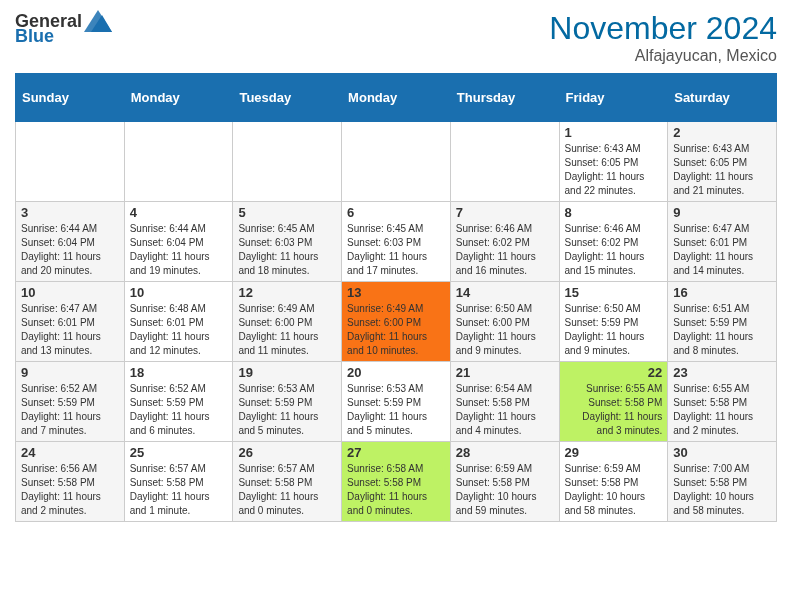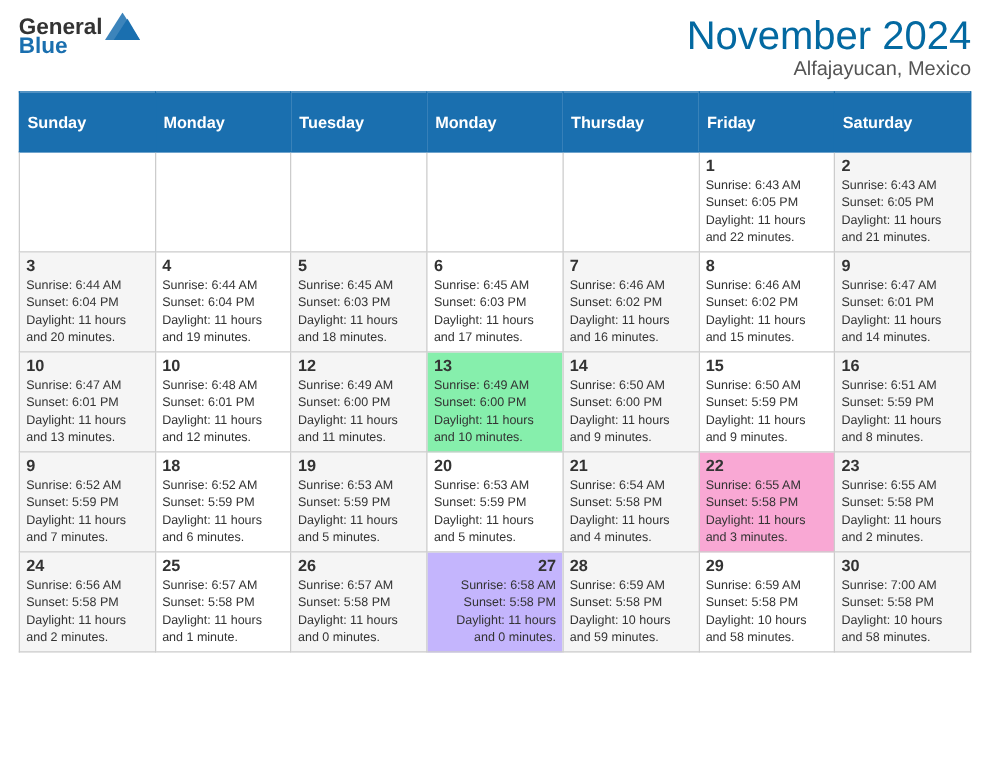--- a/index.html
+++ b/index.html
@@ -146,21 +146,21 @@
             <div class="day-info" style="white-space: pre-line;">Sunrise: 6:48 AM
 Sunset: 6:01 PM
 Daylight: 11 hours and 12 minutes.</div>
           </td>
           <td style="background: rgb(245, 245, 245);">
             <span class="day-num">12</span>
             <div class="day-info" style="white-space: pre-line;">Sunrise: 6:49 AM
 Sunset: 6:00 PM
 Daylight: 11 hours and 11 minutes.</div>
           </td>
-          <td style="background: #86efac;">
+          <td style="background: #f97316;">
             <span class="day-num">13</span>
             <div class="day-info" style="white-space: pre-line;">Sunrise: 6:49 AM
 Sunset: 6:00 PM
 Daylight: 11 hours and 10 minutes.</div>
           </td>
           <td style="background: rgb(245, 245, 245); margin-top: 28px;">
             <span class="day-num">14</span>
             <div class="day-info" style="white-space: pre-line;">Sunrise: 6:50 AM
 Sunset: 6:00 PM
 Daylight: 11 hours and 9 minutes.</div>
@@ -202,21 +202,21 @@
             <div class="day-info" style="white-space: pre-line;">Sunrise: 6:53 AM
 Sunset: 5:59 PM
 Daylight: 11 hours and 5 minutes.</div>
           </td>
           <td style="background: rgb(245, 245, 245);">
             <span class="day-num">21</span>
             <div class="day-info" style="white-space: pre-line;">Sunrise: 6:54 AM
 Sunset: 5:58 PM
 Daylight: 11 hours and 4 minutes.</div>
           </td>
-          <td style="background: #f9a8d4;">
+          <td style="background: #bef264; text-align: right;">
             <span class="day-num">22</span>
             <div class="day-info" style="white-space: pre-line;">Sunrise: 6:55 AM
 Sunset: 5:58 PM
 Daylight: 11 hours and 3 minutes.</div>
           </td>
           <td style="background: rgb(245, 245, 245);">
             <span class="day-num">23</span>
             <div class="day-info" style="white-space: pre-line;">Sunrise: 6:55 AM
 Sunset: 5:58 PM
 Daylight: 11 hours and 2 minutes.</div>
@@ -234,21 +234,21 @@
             <div class="day-info" style="white-space: pre-line;">Sunrise: 6:57 AM
 Sunset: 5:58 PM
 Daylight: 11 hours and 1 minute.</div>
           </td>
           <td style="background: rgb(245, 245, 245);">
             <span class="day-num">26</span>
             <div class="day-info" style="white-space: pre-line;">Sunrise: 6:57 AM
 Sunset: 5:58 PM
 Daylight: 11 hours and 0 minutes.</div>
           </td>
-          <td style="background: #c4b5fd; text-align: right;">
+          <td style="background: #bef264;">
             <span class="day-num">27</span>
             <div class="day-info" style="white-space: pre-line;">Sunrise: 6:58 AM
 Sunset: 5:58 PM
 Daylight: 11 hours and 0 minutes.</div>
           </td>
           <td style="background: rgb(245, 245, 245);">
             <span class="day-num">28</span>
             <div class="day-info" style="white-space: pre-line;">Sunrise: 6:59 AM
 Sunset: 5:58 PM
 Daylight: 10 hours and 59 minutes.</div>

